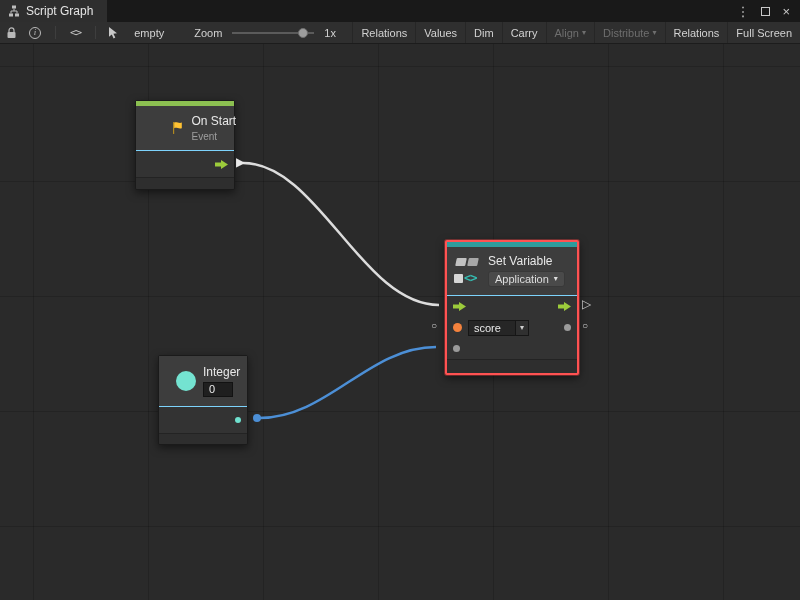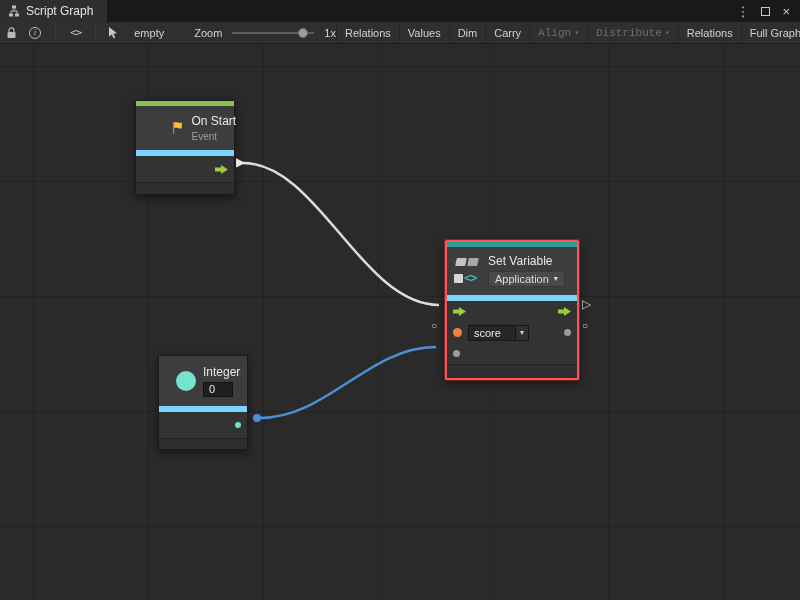--- a/index.html
+++ b/index.html
@@ -24,41 +24,41 @@
                  display:flex; align-items:center; justify-content:center; }
   .info-i { font-size:9px; font-style:italic; color:#b9b9b9; line-height:1; font-family:"Liberation Serif",serif; }
   .code-glyph { font-family:"DejaVu Sans Mono",monospace; font-size:11px; color:#c6c6c6; letter-spacing:-1px; }
   .empty-group { display:flex; align-items:center; gap:16px; padding:0 4px; }
   .zoom-label { margin-left:26px; }
   .slider { position:relative; width:82px; height:2px; background:#5b5b5b; margin:0 10px; align-self:center; }
   .knob { position:absolute; top:-4px; right:6px; width:10px; height:10px; border-radius:50%;
           background:#9d9d9d; border:1px solid #6e6e6e; }
   .tb-buttons { margin-left:auto; display:flex; align-items:stretch; }
   .tb-btn { display:flex; align-items:center; gap:3px; padding:0 8px; border-left:1px solid #262626; white-space:nowrap; }
-  .tb-btn.disabled { color:#6e6e6e;font-family:Liberation Mono, monospace; }
+  .tb-btn.disabled { color:#6e6e6e; }
   .caret { font-size:8px; line-height:1; }
 
   
   .canvas { position:relative; width:800px; height:556px; background-color:#2a2a2a;
     background-image:
       linear-gradient(to right, rgba(0,0,0,.16) 1px, transparent 1px),
       linear-gradient(to bottom, rgba(0,0,0,.16) 1px, transparent 1px);
     background-size:115px 115px; background-position:33px 22px; }
   .wires { position:absolute; left:0; top:0; z-index:1; }
 
   
   .node { position:absolute; z-index:2; background:#343434; border:1px solid #1a1a1a;
           border-radius:2px; box-shadow:0 3px 9px rgba(0,0,0,.5); }
   .node.selected { border:2px solid #ff5252; box-shadow:0 0 0 1px rgba(255,70,70,.35), 0 3px 9px rgba(0,0,0,.55); }
   .strip { height:5px; }
   .node-header { background:#3d3d3d; display:flex; align-items:center; gap:7px; padding:4px 7px; }
   .hcol { display:flex; flex-direction:column; gap:3px; min-width:0; }
   .node-title { font-size:12px; color:#e8e8e8; line-height:13px; white-space:nowrap; }
   .node-sub { font-size:10px; color:#9e9e9e; line-height:11px; }
-  .ports { background:#333333; border-top:6px solid #7dd3fc; }
+  .ports { background:#333333; border-top:1px solid #7dd3fc; }
   .port-row { height:21px; display:flex; align-items:center; padding:0 6px; gap:6px; }
   .node-footer { background:#2e2e2e; border-top:1px solid #232323; border-radius:0 0 2px 2px; }
 
   .dot { border-radius:50%; flex:none; }
   .dot.orange { width:9px; height:9px; background:#f4823d; }
   .dot.gray { width:7px; height:7px; background:#9b9b9b; }
   .dot.teal-small { width:6px; height:6px; background:#6fe0ce; }
   .arrow-svg { flex:none; display:block; }
 
   .dropdown { height:16px; background:#4a4a4a; border:1px solid #383838; border-radius:3px;
@@ -151,21 +151,21 @@
       <span class="caret">▾</span>
     </div>
     <div class="tb-btn disabled">
       <span>Distribute</span>
       <span class="caret">▾</span>
     </div>
     <div class="tb-btn">
         <span>Relations</span>
       </div>
     <div class="tb-btn">
-        <span>Full Graph</span>
+        <span>Full Screen</span>
       </div>
   </div>
 </div>
 
 <div class="canvas">
 
   <svg class="wires" width="800" height="556">
     <path d="M 243 119 C 318 119, 362 261, 439 261" fill="none" stroke="#dcdcdc" stroke-width="2.5"></path>
     <path d="M 259 374 C 328 374, 368 303, 436 303" fill="none" stroke="#4c8fd6" stroke-width="2.5"></path>
   </svg>

